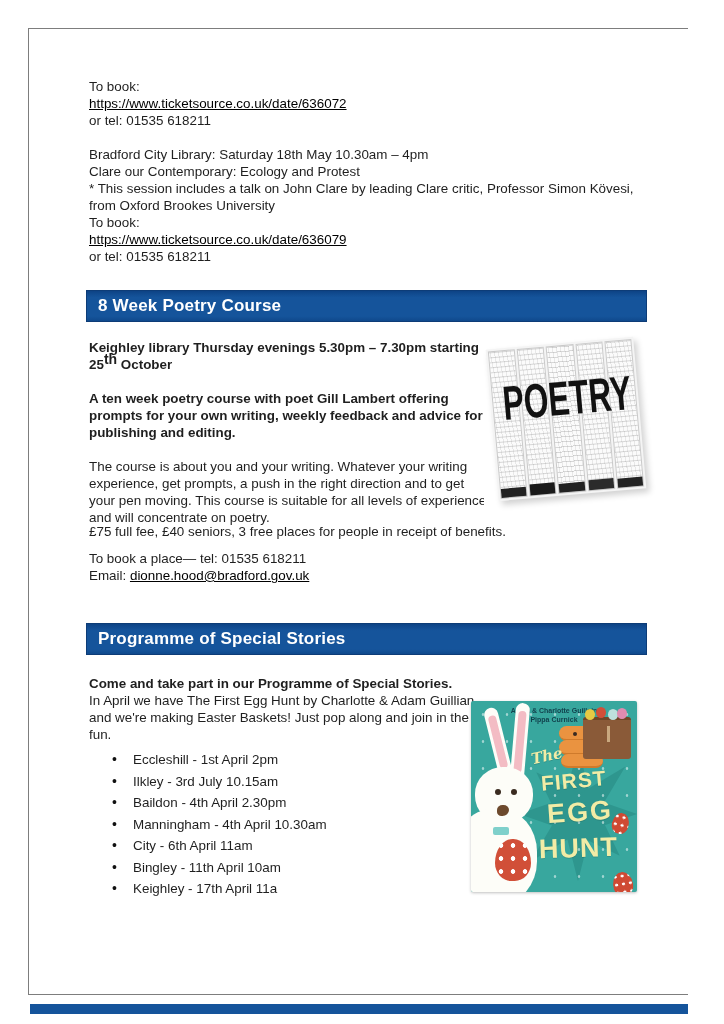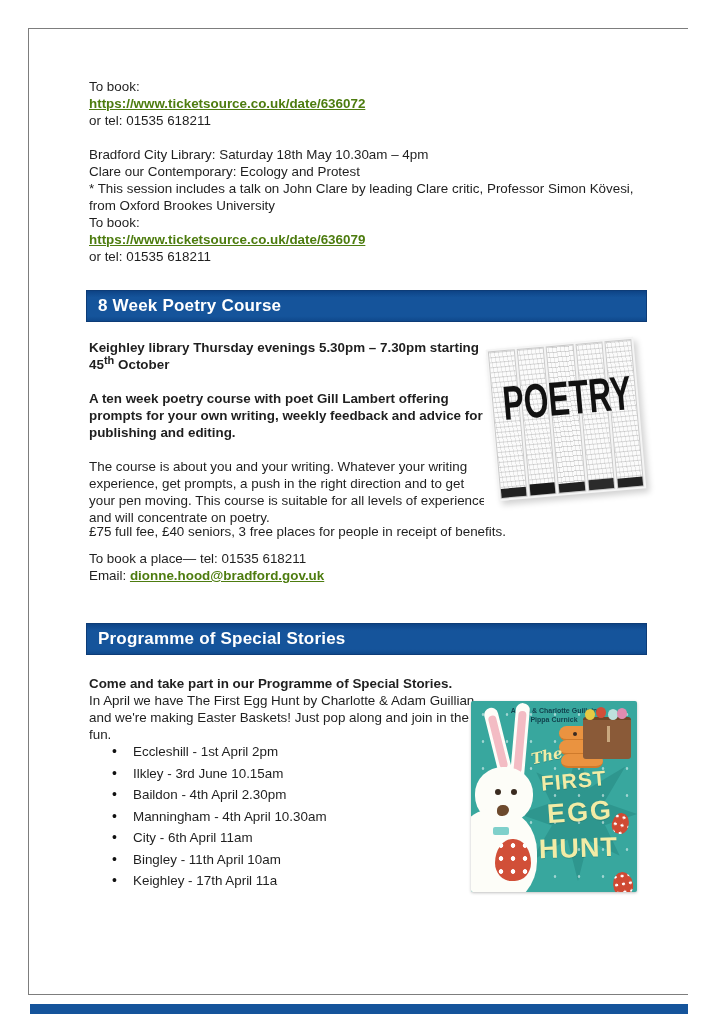--- a/index.html
+++ b/index.html
@@ -5,22 +5,22 @@
   * { margin:0; padding:0; box-sizing:border-box; }
   html,body { background:#ffffff; }
   body { font-family:"Liberation Sans","DejaVu Sans",sans-serif; color:#1f1f1f; }
   .canvas { position:relative; width:688px; height:1024px; background:#ffffff; overflow:hidden; }
 
   .page { position:absolute; left:28px; top:28px; width:668px; height:967px;
           background:#ffffff; border:1px solid #7d7d7d; }
 
   .txt { font-size:13.4px; line-height:17px; color:#1f1f1f; }
   .b   { font-weight:bold; }
-  a.lnk { color:#4d7c0f; text-decoration:underline; cursor:pointer;font-weight:bold; }
-  sup { font-size:11px; vertical-align:super; line-height:0; }
+  a.lnk { color:#000000; text-decoration:underline; cursor:pointer; }
+  sup { font-size:14px; vertical-align:super; line-height:0; }
   .spacer { height:17px; }
 
   .intro { position:absolute; left:60px; top:49px; width:562px; }
 
   .banner { position:absolute; left:57px; width:561px; height:32px;
             background:linear-gradient(180deg,#0d4385 0%,#114b90 10%,#15549b 22%,#15549b 84%,#0f498c 100%);
             border:1px solid #0d3c77; color:#ffffff; font-size:17px; font-weight:bold;
             line-height:30px; padding-left:11px; letter-spacing:0.2px; }
   .banner1 { top:261px; }
   .banner2 { top:594px; }
@@ -44,21 +44,21 @@
   .spine:nth-child(4)::after { background:#2b2b2b; height:10px; }
   .poetry-word { position:absolute; left:0; width:100%; top:48px; text-align:center;
                  font-weight:bold; font-size:31px; letter-spacing:0px; color:#121212;
                  transform:rotate(-5deg) scale(1.02,1.55); }
 
   .fee-line { position:absolute; left:60px; top:494px; width:560px; }
   .contact  { position:absolute; left:60px; top:521px; width:560px; }
 
   .stories-text { position:absolute; left:60px; top:646px; width:388px; }
   .stories-text .para { margin-top:0; }
-  .stories-text ul { list-style:none; }
+  .stories-text ul { list-style:none; margin-top:8px; }
   .stories-text li { position:relative; padding-left:44px; line-height:17px; margin-bottom:4.5px; }
   .stories-text li::before { content:"•"; position:absolute; left:23px; top:0; font-size:14px; color:#111; }
 
   
   .egg-cover { position:absolute; left:442px; top:672px; width:166px; height:191px;
                background:#38a79e; border-radius:2px; overflow:hidden;
                box-shadow:0 1px 3px rgba(0,0,0,0.25); }
   .egg-dots { position:absolute; inset:0;
               background-image:radial-gradient(circle, rgba(255,255,255,0.75) 1px, transparent 1.6px);
               background-size:24px 27px; opacity:0.7; }
@@ -131,21 +131,21 @@
       <div>To book:</div>
       <div><a class="lnk">https://www.ticketsource.co.uk/date/636079</a></div>
       <div>or tel: 01535 618211</div>
     </div>
 
     <div class="banner banner1">
       <span>8 Week Poetry Course</span>
     </div>
 
     <div class="poetry-text txt">
-      <p class="b"><span>Keighley library Thursday evenings 5.30pm – 7.30pm starting</span><br><span>45</span><sup>th</sup><span> October</span></p>
+      <p class="b"><span>Keighley library Thursday evenings 5.30pm – 7.30pm starting</span><br><span>25</span><sup>th</sup><span> October</span></p>
       <p class="b">A ten week poetry course with poet Gill Lambert offering prompts for your own writing, weekly feedback and advice for publishing and editing.</p>
       <p>The course is about you and your writing. Whatever your writing experience, get prompts, a push in the right direction and to get your pen moving. This course is suitable for all levels of experience and will concentrate on poetry.</p>
     </div>
 
     <div class="poetry-img">
       <div class="books">
         <div class="spine"></div>
         <div class="spine"></div>
         <div class="spine"></div>
         <div class="spine"></div>
@@ -163,21 +163,21 @@
 
     <div class="banner banner2">
       <span>Programme of Special Stories</span>
     </div>
 
     <div class="stories-text txt">
       <p class="b">Come and take part in our Programme of Special Stories.</p>
       <p class="para">In April we have The First Egg Hunt by Charlotte &amp; Adam Guillian and we're making Easter Baskets!  Just pop along and join in the fun.</p>
       <ul>
         <li>Eccleshill - 1st April 2pm</li>
-        <li>Ilkley - 3rd June 10.15am</li>
+        <li>Ilkley - 3rd July 10.15am</li>
         <li>Baildon - 4th April 2.30pm</li>
         <li>Manningham - 4th April 10.30am</li>
         <li>City - 6th April 11am</li>
         <li>Bingley - 11th April 10am</li>
         <li>Keighley - 17th April 11a</li>
       </ul>
     </div>
 
     <div class="egg-cover">
       <div class="egg-burst">

